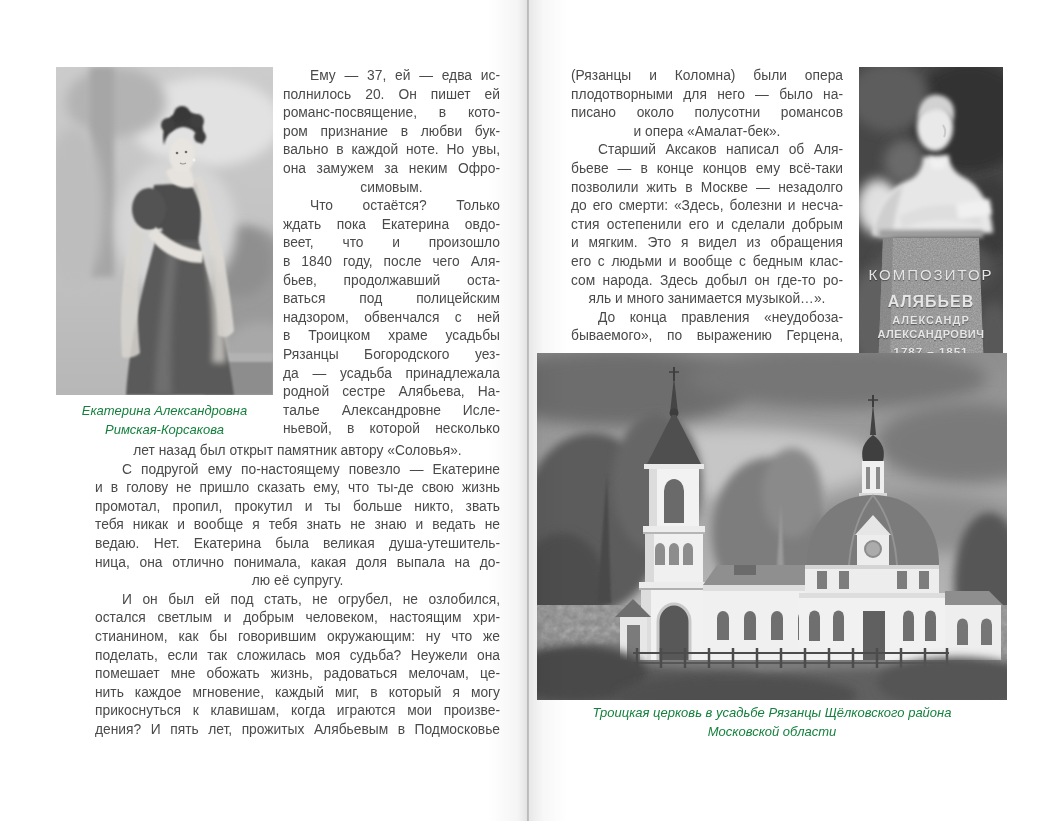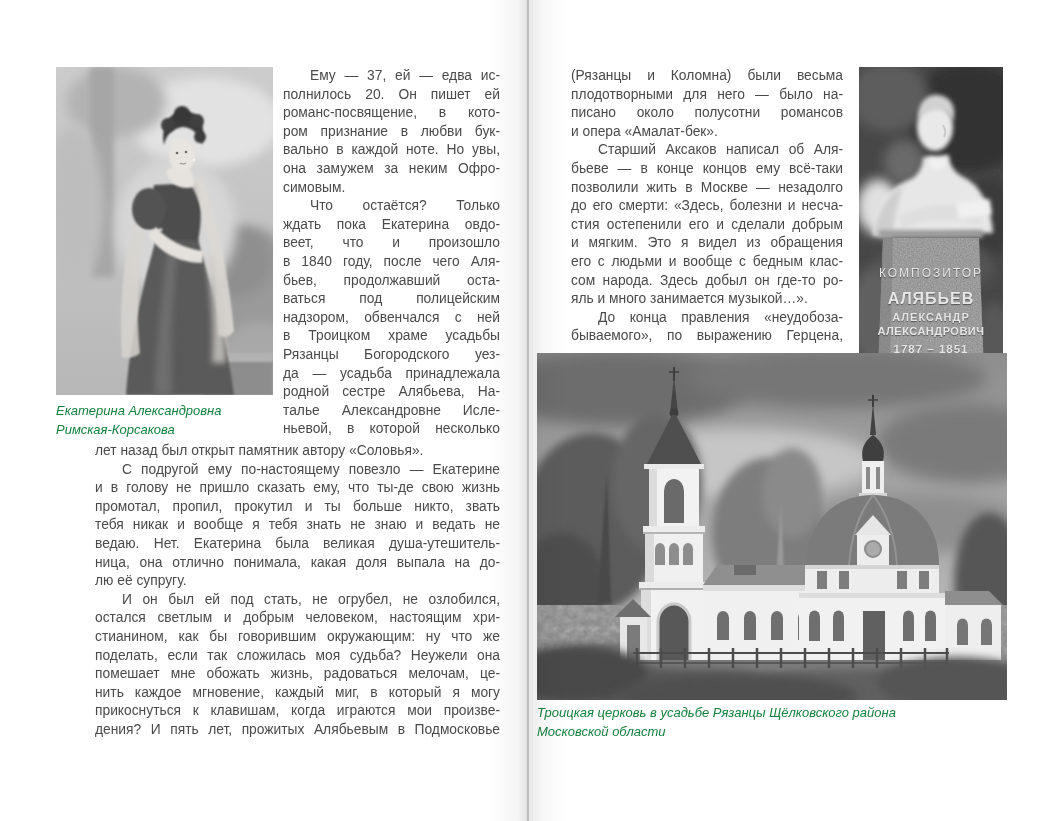--- a/index.html
+++ b/index.html
@@ -5,33 +5,33 @@
   html,body{margin:0;padding:0;width:1055px;height:821px;background:#ffffff;overflow:hidden;}
   body{font-family:"Liberation Sans",sans-serif;color:#4a4a4a;}
   .spread{position:relative;width:1055px;height:821px;background:#ffffff;}
 
   
   .gutter{position:absolute;left:487px;top:0;width:80px;height:821px;pointer-events:none;
     background:linear-gradient(to right,rgba(0,0,0,0) 0%,rgba(0,0,0,0.04) 38%,rgba(0,0,0,0.10) 49%,rgba(0,0,0,0.13) 50%,rgba(0,0,0,0.09) 53%,rgba(0,0,0,0.03) 70%,rgba(0,0,0,0) 100%);}
   .gutter-line{position:absolute;left:527px;top:0;width:2px;height:821px;background:rgba(0,0,0,0.16);pointer-events:none;}
 
   .textcol{position:absolute;font-size:13.8px;line-height:18.6px;color:#4a4a4a;overflow:hidden;}
-  .tline{height:18.6px;text-align:left;}
+  .tline{height:18.6px;text-align:center;}
   .tline.just{text-align:justify;text-align-last:justify;-moz-text-align-last:justify;}
   .tline.ind{text-indent:27px;}
 
   .caption{position:absolute;font-size:13px;line-height:18px;font-style:italic;color:#15803d;text-align:center;}
 
   .figure{position:absolute;overflow:hidden;background:#b5b5b5;}
   .figure svg{display:block;}
 
   
   .monu-text{position:absolute;left:0;top:200px;width:100%;text-align:center;color:#e6e6e6;
     text-shadow:0 1px 1px rgba(0,0,0,0.45);line-height:1;}
-  .monu-text .l0{font-size:12px;letter-spacing:2px;}
+  .monu-text .l0{font-size:15px;letter-spacing:2px;}
   .monu-text .l1{font-size:16px;font-weight:bold;letter-spacing:1px;margin-bottom:5px;margin-top:12px;}
   .monu-text .l2{font-size:11px;font-weight:bold;letter-spacing:1px;margin-bottom:3px;text-align:center;}
   .monu-text .l3{font-size:11px;font-weight:bold;letter-spacing:0.5px;margin-bottom:7px;}
   .monu-text .l4{font-size:11.5px;letter-spacing:1px;font-weight:bold;}
 </style>
 </head>
 <body>
 
 <div class="spread">
 
@@ -146,21 +146,21 @@
         <div class="tline just">помешает мне обожать жизнь, радоваться мелочам, це-</div>
         <div class="tline just">нить каждое мгновение, каждый миг, в который я могу</div>
         <div class="tline just">прикоснуться к клавишам, когда играются мои произве-</div>
         <div class="tline just">дения? И пять лет, прожитых Алябьевым в Подмосковье</div>
       </div>
   </div>
 
   <div>
 
     <div class="textcol" style="left:571px;top:67px;width:272px;height:280px;">
-        <div class="tline just">(Рязанцы и Коломна) были весьма</div>
+        <div class="tline just">(Рязанцы и Коломна) были опера</div>
         <div class="tline just">плодотворными для него — было на-</div>
         <div class="tline just">писано около полусотни романсов</div>
         <div class="tline">и опера «Амалат-бек».</div>
         <div class="tline just ind">Старший Аксаков написал об Аля-</div>
         <div class="tline just">бьеве — в конце концов ему всё-таки</div>
         <div class="tline just">позволили жить в Москве — незадолго</div>
         <div class="tline just">до его смерти: «Здесь, болезни и несча-</div>
         <div class="tline just">стия остепенили его и сделали добрым</div>
         <div class="tline just">и мягким. Это я видел из обращения</div>
         <div class="tline just">его с людьми и вообще с бедным клас-</div>

